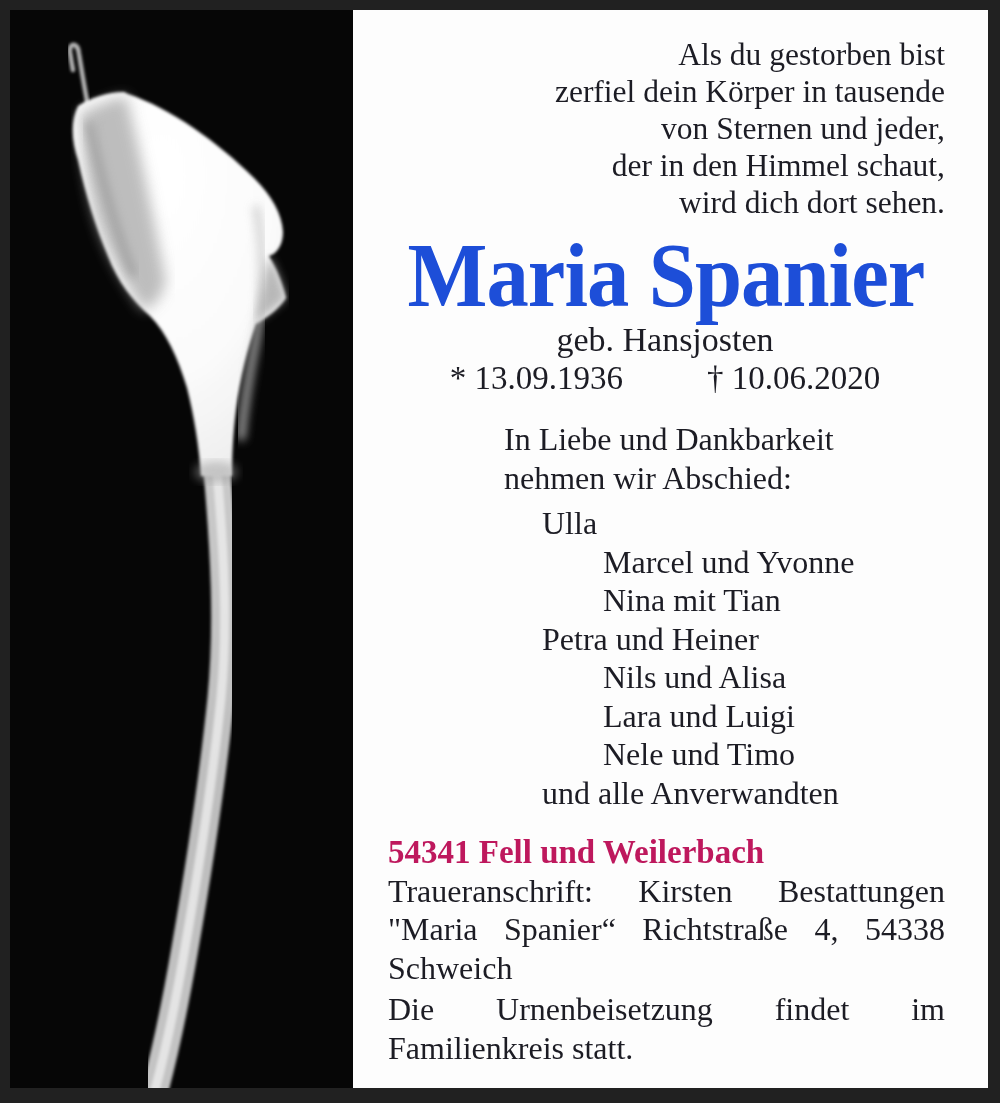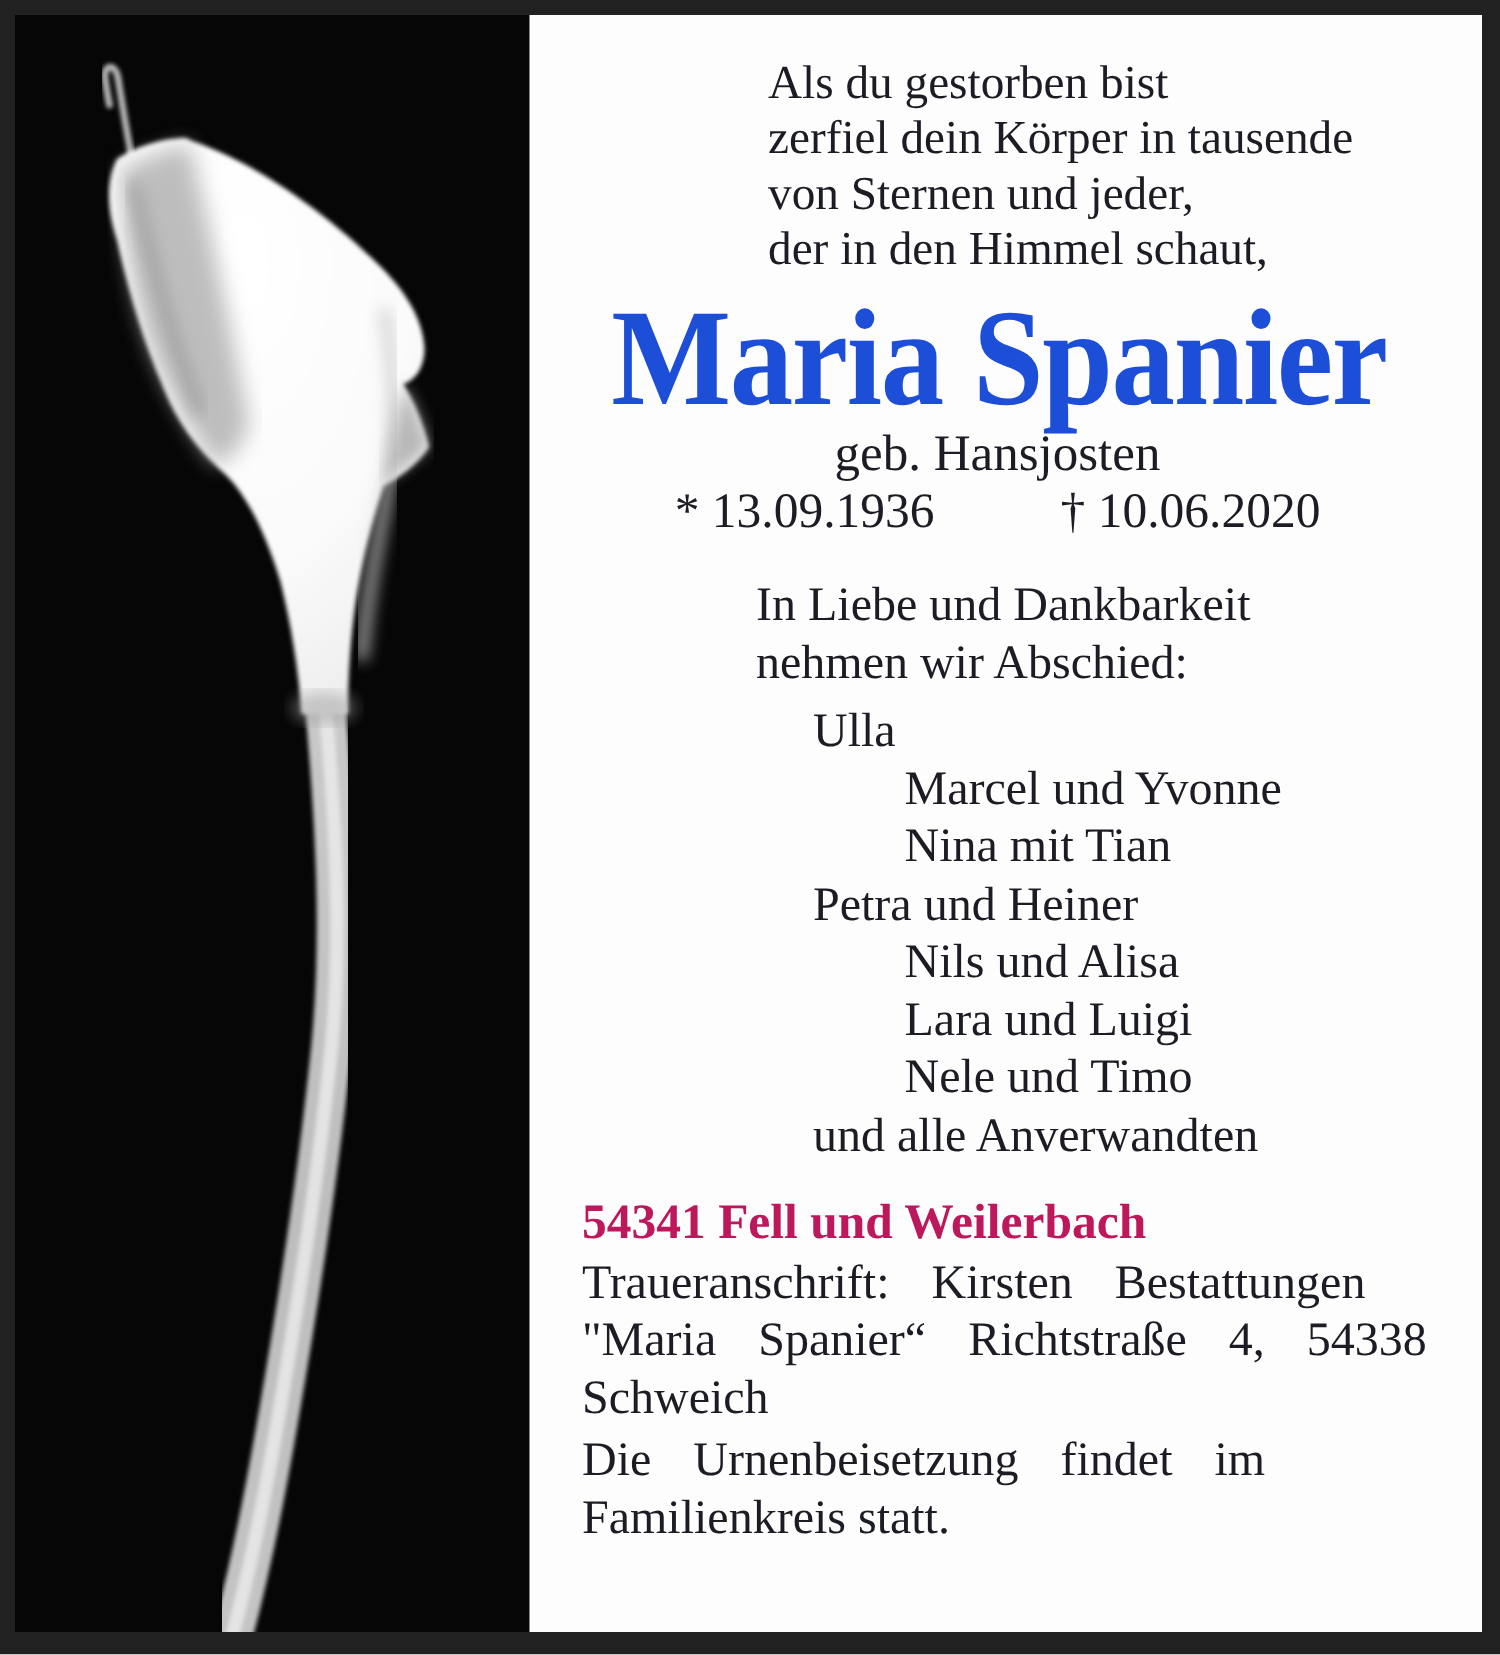--- a/index.html
+++ b/index.html
@@ -10,37 +10,37 @@
   }
   .photo{
     position:absolute;left:10px;top:10px;width:343px;height:1078px;
     background:#060606;overflow:hidden;
   }
   .photo svg{display:block;width:100%;height:100%;}
   .panel{
     position:absolute;left:353px;top:10px;width:635px;height:1078px;
     background:#fdfdfd;box-sizing:border-box;padding:0 43px 0 32px;overflow:hidden;
   }
-  .poem{margin:26px 0 0 127px;font-size:31.5px;line-height:37px;}
+  .poem{margin:26px 0 0 127px;font-size:31.5px;line-height:37px;text-align:right;}
   .name{
     margin:8px 0 0;text-align:center;font-weight:bold;color:#1d4ed8;
     font-size:92px;line-height:92px;white-space:nowrap;
   }
   .name span{display:inline-block;transform:scaleX(.92);transform-origin:50% 50%;letter-spacing:-1px;}
   .maiden{text-align:center;font-size:34px;line-height:38px;}
   .dates{display:flex;justify-content:center;gap:84px;font-size:33px;line-height:38px;}
   .farewell{margin:23px 0 0 119px;font-size:32px;line-height:38.5px;}
   .mourners{margin-left:157px;font-size:32px;line-height:38.5px;}
   .mourners .i1{margin-left:61px;}
   .mourners .first{margin-top:7px;}
   .bottom{margin-left:3px;}
   .location{margin-top:21px;font-weight:bold;font-size:33px;line-height:38.5px;color:#be185d;}
   .address,.funeral{font-size:32px;line-height:38.5px;}
   .funeral{margin-top:3px;}
-  .spread{display:flex;justify-content:flex-start;gap:28px;}
+  .spread{display:flex;justify-content:space-between;}
 </style>
 </head>
 <body>
 
 <div class="sheet">
 
   <div class="photo">
     <svg viewBox="0 0 343 1078" xmlns="http://www.w3.org/2000/svg" preserveAspectRatio="none">
       <defs>
         <radialGradient id="bloomGrad" cx="42%" cy="22%" r="85%">
@@ -105,20 +105,21 @@
       </g>
     </svg>
   </div>
 
   <div class="panel">
     <div class="poem" id="poem">
         <div>Als du gestorben bist</div>
         <div>zerfiel dein Körper in tausende</div>
         <div>von Sternen und jeder,</div>
         <div>der in den Himmel schaut,</div>
+        <div>wird dich dort sehen.</div>
       </div>
 
     <h1 class="name">
       <span>Maria Spanier</span>
     </h1>
 
     <div class="maiden">geb. Hansjosten</div>
 
     <div class="dates">
       <span>* 13.09.1936</span>

